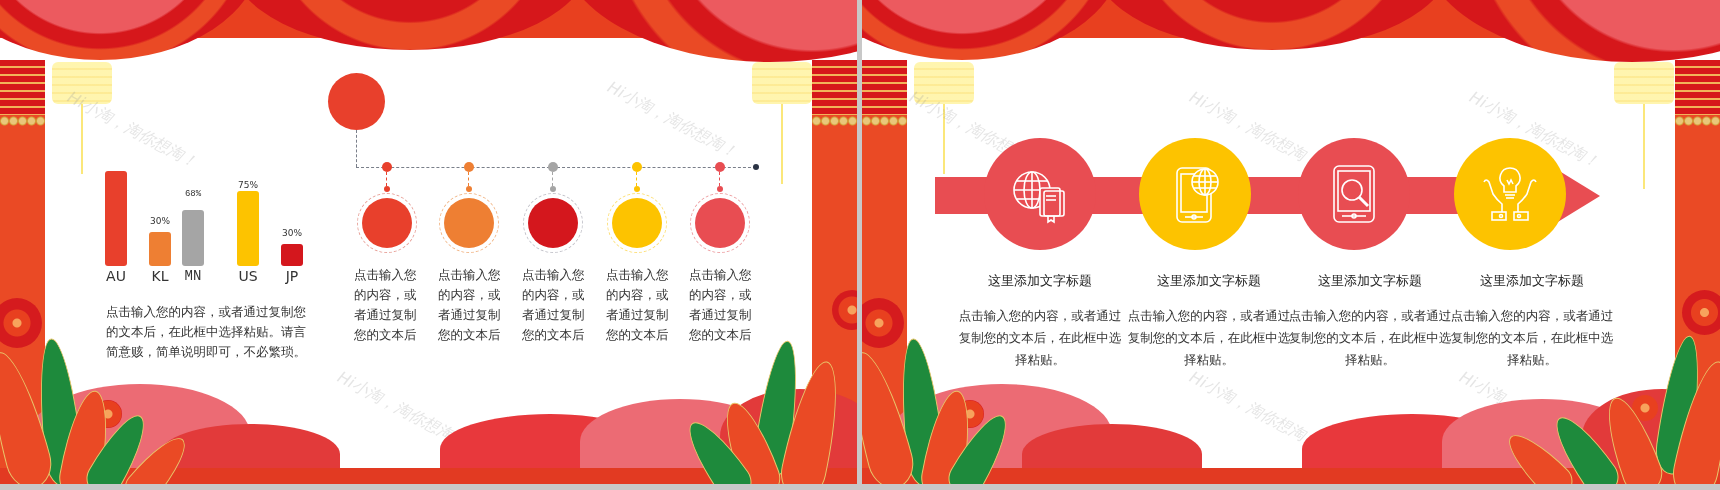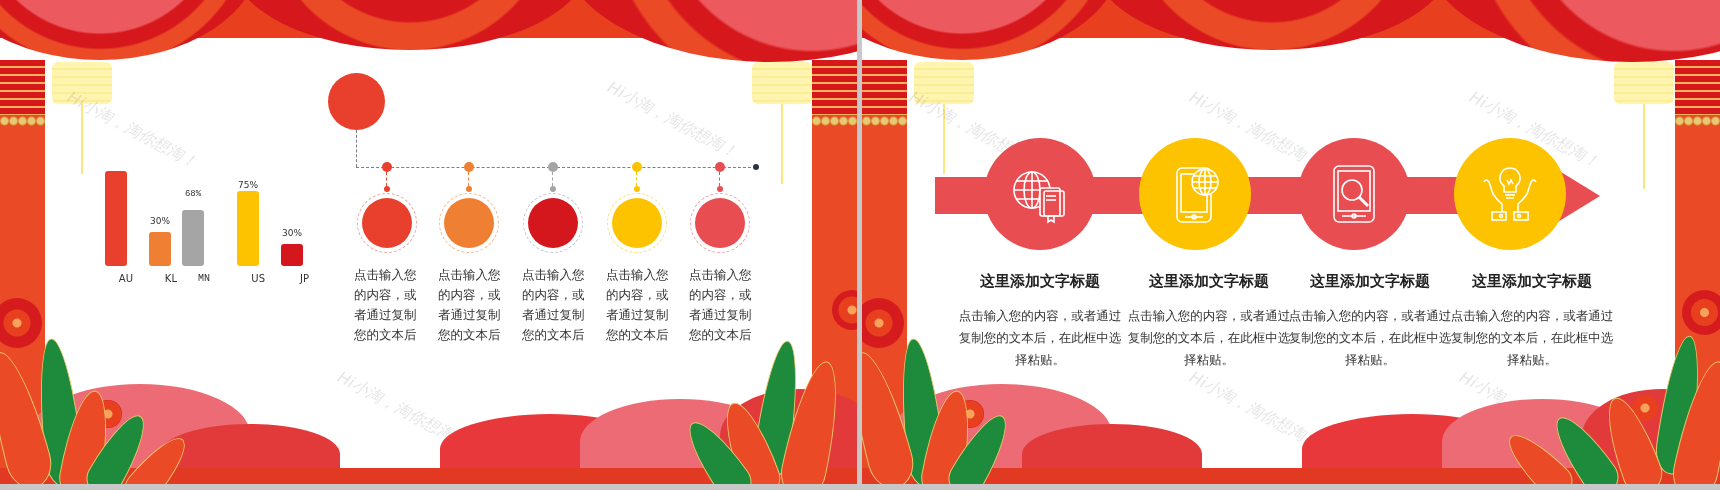--- a/index.html
+++ b/index.html
@@ -24,39 +24,39 @@
   .leaf { position: absolute; border-radius: 50% 50% 50% 50% / 80% 80% 20% 20%; border: 1.5px solid #e8c56a; }
   .flower { position: absolute; border-radius: 50%; background: radial-gradient(circle, #f7a35c 0 4px, #e8401f 5px 13px, #d51b1e 14px); }
   .bottom-bar { position: absolute; left: 0; right: 0; bottom: 0; height: 16px; background: #e23a22; }
   .watermark { position: absolute; color: rgba(150,150,150,0.25); font-size: 16px; transform: rotate(28deg); white-space: nowrap; font-style: italic; }
 
   
   .chart { position: absolute; left: 100px; top: 150px; width: 210px; height: 140px; }
   .bar-col { position: absolute; bottom: 0; width: 24px; }
   .bar { position: absolute; bottom: 24px; left: 0; width: 22px; border-radius: 3px; }
   .bar-val { position: absolute; left: -6px; width: 34px; text-align: center; font-size: 9px; color: #333; }
-  .bar-cat { position: absolute; bottom: 6px; left: -6px; width: 34px; text-align: right; font-size: 10px; color: #333; margin-top: 44px; }
+  .bar-cat { position: absolute; bottom: 6px; left: -6px; width: 34px; text-align: center; font-size: 14px; color: #333; margin-top: 44px; }
   .desc1 { position: absolute; left: 106px; top: 302px; width: 205px; font-size: 12.5px; line-height: 20px; color: #333; }
 
   .big-dot { position: absolute; left: 328px; top: 73px; width: 57px; height: 57px; border-radius: 50%; background: #e8402c; }
   .vline { position: absolute; border-left: 1.5px dashed #7a7f8a; }
   .hline { position: absolute; border-top: 1.5px dashed #7a7f8a; }
   .tl-node { position: absolute; width: 10px; height: 10px; border-radius: 50%; }
   .tl-small { position: absolute; width: 6px; height: 6px; border-radius: 50%; }
   .tl-circle { position: absolute; width: 50px; height: 50px; border-radius: 50%; }
   .tl-ring { position: absolute; width: 60px; height: 60px; border-radius: 50%; border: 1.5px dashed; }
   .tl-end { position: absolute; width: 6px; height: 6px; border-radius: 50%; background: #2b3445; }
   .tl-text { position: absolute; top: 265px; width: 70px; font-size: 12.5px; line-height: 20px; color: #333; }
 
   
   .arrow-band { position: absolute; left: 73px; top: 177px; width: 600px; height: 37px; background: #e84d52; }
   .arrow-head { position: absolute; left: 668px; top: 153px; width: 0; height: 0;
      border-top: 43px solid transparent; border-bottom: 43px solid transparent; border-left: 70px solid #e84d52; }
   .step-circle { position: absolute; top: 138px; width: 112px; height: 112px; border-radius: 50%; display: flex; align-items: center; justify-content: center; }
-  .step-title { position: absolute; top: 272px; width: 170px; text-align: center; font-size: 15px; font-weight: bold; color: #222; }
+  .step-title { position: absolute; top: 272px; width: 170px; text-align: center; font-size: 13px; font-weight: normal; color: #222; }
   .step-body { position: absolute; top: 305px; width: 170px; text-align: center; font-size: 12.5px; line-height: 22px; color: #333; }
 </style>
 </head>
 <body>
 
 <div class="slide" id="slide1">
 
   <div class="top-band"></div>
   <div class="top-arc" style="left:-60px;top:-150px;width:320px;height:210px;background:radial-gradient(circle at 50% 30%,#ec5a5f 0 55%,#d6171b 56% 62%,#ea4a25 63% 70%,#d6171b 71%);"></div>
   <div class="top-arc" style="left:230px;top:-130px;width:360px;height:180px;background:radial-gradient(circle at 50% 20%,#f0a13a 0 6%,#ea4a25 7% 40%,#d6171b 41% 50%,#ea4a25 51% 62%,#d6171b 63%);"></div>
@@ -99,20 +99,21 @@
       <div class="bar-val" style="bottom:100px;">75%</div>
       <div class="bar" style="height:75px;background:#fdc300;"></div>
       <div class="bar-cat">US</div>
     </div>
     <div class="bar-col" style="left:181px;height:140px;">
       <div class="bar-val" style="bottom:52px;">30%</div>
       <div class="bar" style="height:22px;background:#d4171d;"></div>
       <div class="bar-cat">JP</div>
     </div>
   </div>
+  <div class="desc1">点击输入您的内容，或者通过复制您的文本后，在此框中选择粘贴。请言简意赅，简单说明即可，不必繁琐。</div>
 
   <div class="big-dot"></div>
   <div class="vline" style="left:356px;top:130px;height:37px;"></div>
   <div class="hline" style="left:356px;top:167px;width:400px;"></div>
   <div class="tl-end" style="left:753px;top:164px;"></div>
 
   <div class="tl-node" style="left:382px;top:162px;background:#e8402c;"></div>
   <div class="vline" style="left:386px;top:172px;height:14px;border-color:#e8402c;"></div>
   <div class="tl-small" style="left:384px;top:186px;background:#e8402c;"></div>
   <div class="tl-ring" style="left:357px;top:193px;border-color:#e8a39b;"></div>

